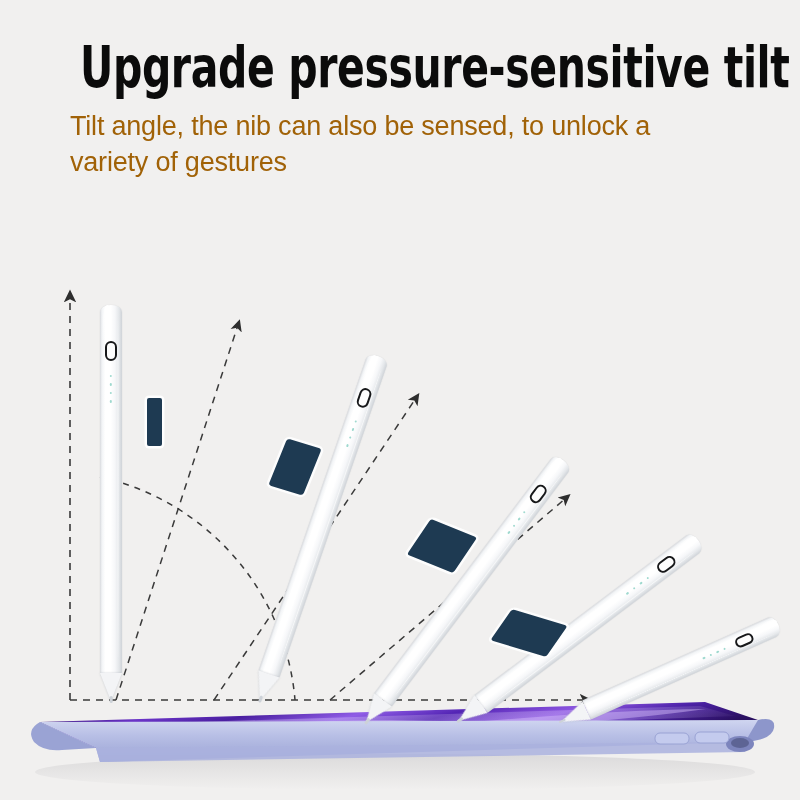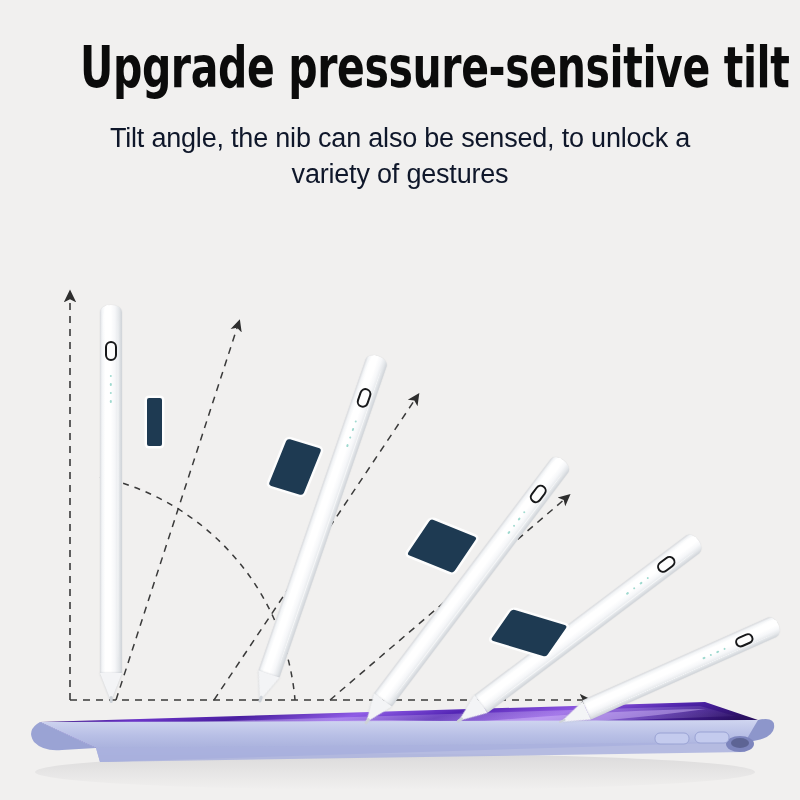--- a/index.html
+++ b/index.html
@@ -22,25 +22,25 @@
     font-weight:700;
     font-size:57px;
     line-height:62px;
     letter-spacing:-0.5px;
     color:#0b0b0b;
     transform:scaleX(0.80);
     transform-origin:center top;
     white-space:nowrap;
   }
   .subtitle{
-    position:absolute;left:70px;top:120px;width:660px;
-    text-align:center;
+    position:absolute;left:70px;top:108px;width:660px;
+    text-align:left;
     font-size:27px;
     line-height:36px;
-    color:#0f172a;
+    color:#a16207;
     font-weight:400;
     letter-spacing:-0.2px;
   }
 
   
   #diagram{position:absolute;left:0;top:0;width:800px;height:800px;}
   .svgwrap{position:absolute;inset:0;}
 
   
   .pen{

